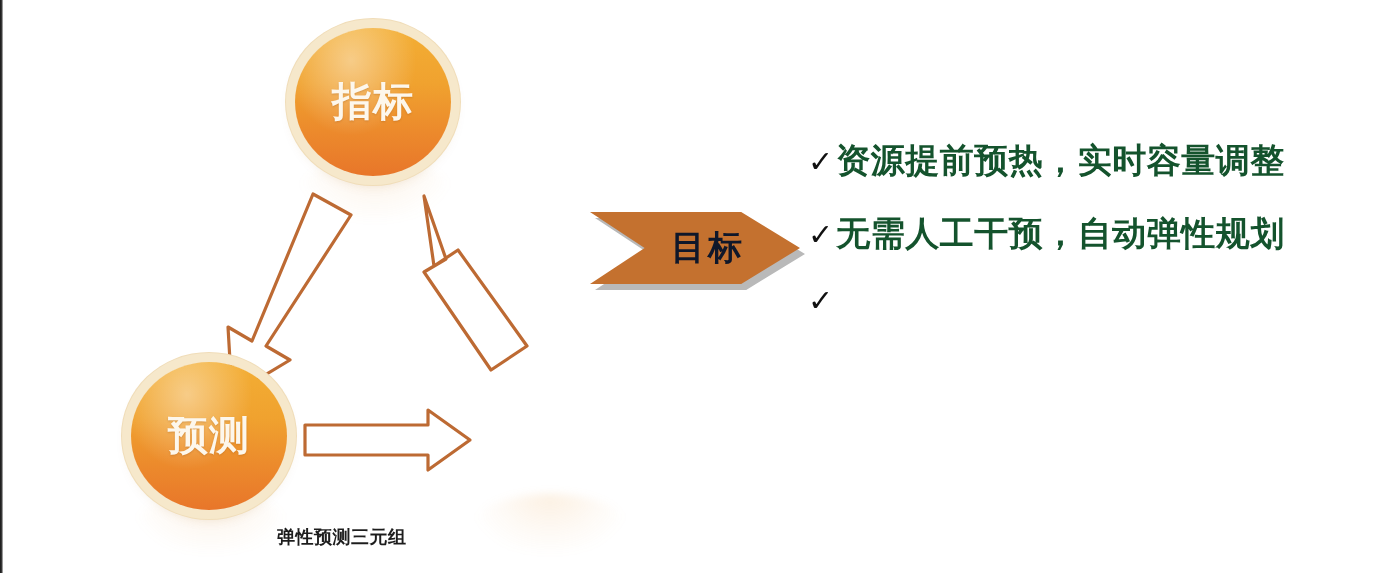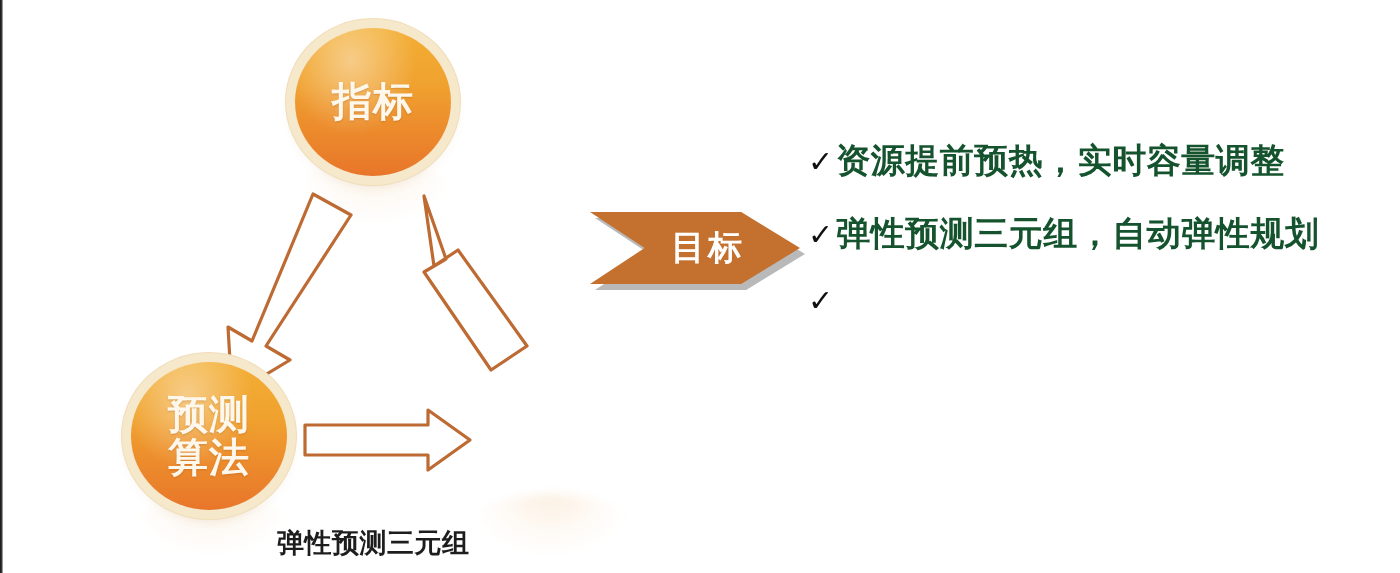--- a/index.html
+++ b/index.html
@@ -82,21 +82,21 @@
     width: 1400px; height: 573px;
     z-index: 8;
     pointer-events: none;
   }
 
   
   #triad-caption {
     position: absolute;
     left: 277px;
     top: 525px;
-    font-size: 27px;
+    font-size: 18px;
     font-weight: 700;
     color: #1d1d1d;
     letter-spacing: 0.5px;
     white-space: nowrap;
     z-index: 15;
   }
 
   
   #goal-banner {
     position: absolute;
@@ -117,21 +117,21 @@
     position: absolute;
     left: 0; top: 0;
     width: 210px; height: 72px;
     background: #c4712f;
     clip-path: polygon(0% 0%, 72% 0%, 100% 50%, 72% 100%, 0% 100%, 26% 50%);
     display: flex;
     align-items: center;
     justify-content: center;
   }
   #goal-banner .banner-text {
-    color: #ffffff;
+    color: #0f172a;
     font-size: 34px;
     font-weight: 700;
     letter-spacing: 3px;
     margin-left: 26px;
     user-select: none;
   }
 
   
   #goal-bullets {
     position: absolute;
@@ -190,41 +190,40 @@
 
   <div class="node" id="node-metrics">
     <div class="node-label">
       <span>指标</span>
     </div>
   </div>
 
   <div class="node" id="node-algo">
     <div class="node-label">
       <span>预测</span>
-      <span class="l2">算法</span>
     </div>
   </div>
 
 
   <div id="triad-caption">弹性预测三元组</div>
 
   <div id="goal-banner">
     <div class="banner-shadow"></div>
     <div class="banner-shape">
       <span class="banner-text">目标</span>
     </div>
   </div>
 
   <div id="goal-bullets">
     <div class="bullet-row">
       <span class="bullet-check">✓</span>
       <span class="bullet-text">资源提前预热，实时容量调整</span>
     </div>
     <div class="bullet-row">
       <span class="bullet-check">✓</span>
-      <span class="bullet-text">弹性预测三元组，自动弹性规划</span>
+      <span class="bullet-text">无需人工干预，自动弹性规划</span>
     </div>
     <div class="bullet-row">
       <span class="bullet-check">✓</span>
     </div>
   </div>
 
 </div>
 
 </body></html>

